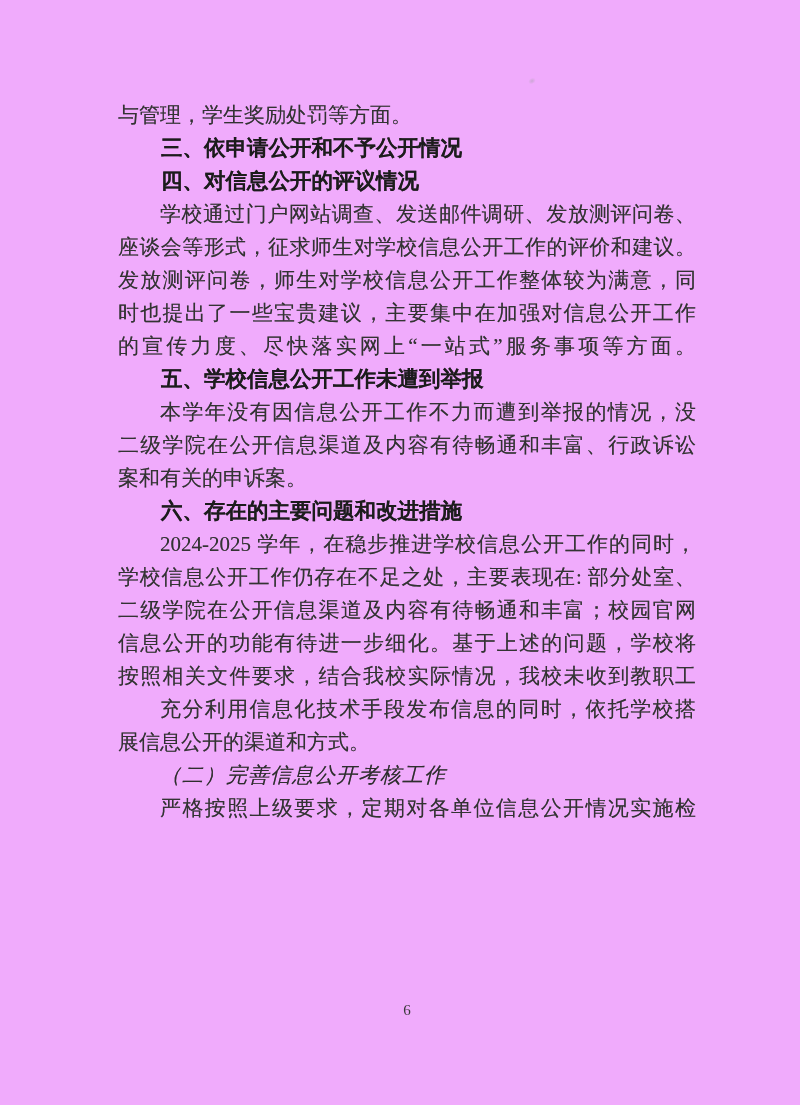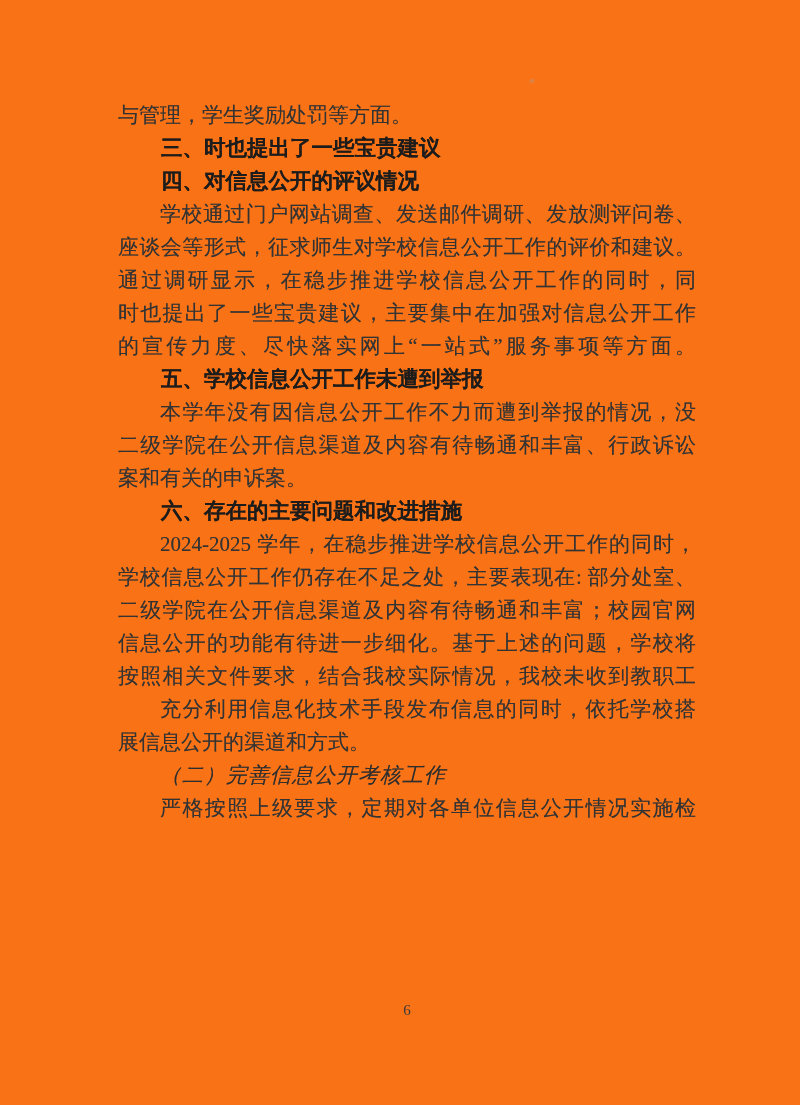--- a/index.html
+++ b/index.html
@@ -5,21 +5,21 @@
   html, body {
     margin: 0;
     padding: 0;
     background: #e8e8e8;
   }
   .page {
     position: relative;
     width: 800px;
     height: 1105px;
     margin: 0;
-    background: #f97316;
+    background: #f0abfc;
     overflow: hidden;
   }
   .text-block {
     position: absolute;
     left: 118px;
     top: 99px;
     width: 578px;
   }
   .line {
     height: 33px;
@@ -68,25 +68,25 @@
 </style>
 </head>
 <body>
 
 <div class="page">
 
   <div class="scan-speck"></div>
 
   <div class="text-block">
     <div class="line">与管理，学生奖励处罚等方面。</div>
-    <div class="line heading indent">三、时也提出了一些宝贵建议</div>
+    <div class="line heading indent">三、依申请公开和不予公开情况</div>
     <div class="line heading indent">四、对信息公开的评议情况</div>
     <div class="line indent fill">学校通过门户网站调查、发送邮件调研、发放测评问卷、</div>
     <div class="line fill">座谈会等形式，征求师生对学校信息公开工作的评价和建议。</div>
-    <div class="line fill">通过调研显示，在稳步推进学校信息公开工作的同时，同</div>
+    <div class="line fill">发放测评问卷，师生对学校信息公开工作整体较为满意，同</div>
     <div class="line fill">时也提出了一些宝贵建议，主要集中在加强对信息公开工作</div>
     <div class="line fill">的宣传力度、尽快落实网上“一站式”服务事项等方面。</div>
     <div class="line heading indent">五、学校信息公开工作未遭到举报</div>
     <div class="line indent fill">本学年没有因信息公开工作不力而遭到举报的情况，没</div>
     <div class="line fill">二级学院在公开信息渠道及内容有待畅通和丰富、行政诉讼</div>
     <div class="line">案和有关的申诉案。</div>
     <div class="line heading indent">六、存在的主要问题和改进措施</div>
     <div class="line indent fill">2024-2025 学年，在稳步推进学校信息公开工作的同时，</div>
     <div class="line fill">学校信息公开工作仍存在不足之处，主要表现在: 部分处室、</div>
     <div class="line fill">二级学院在公开信息渠道及内容有待畅通和丰富；校园官网</div>

